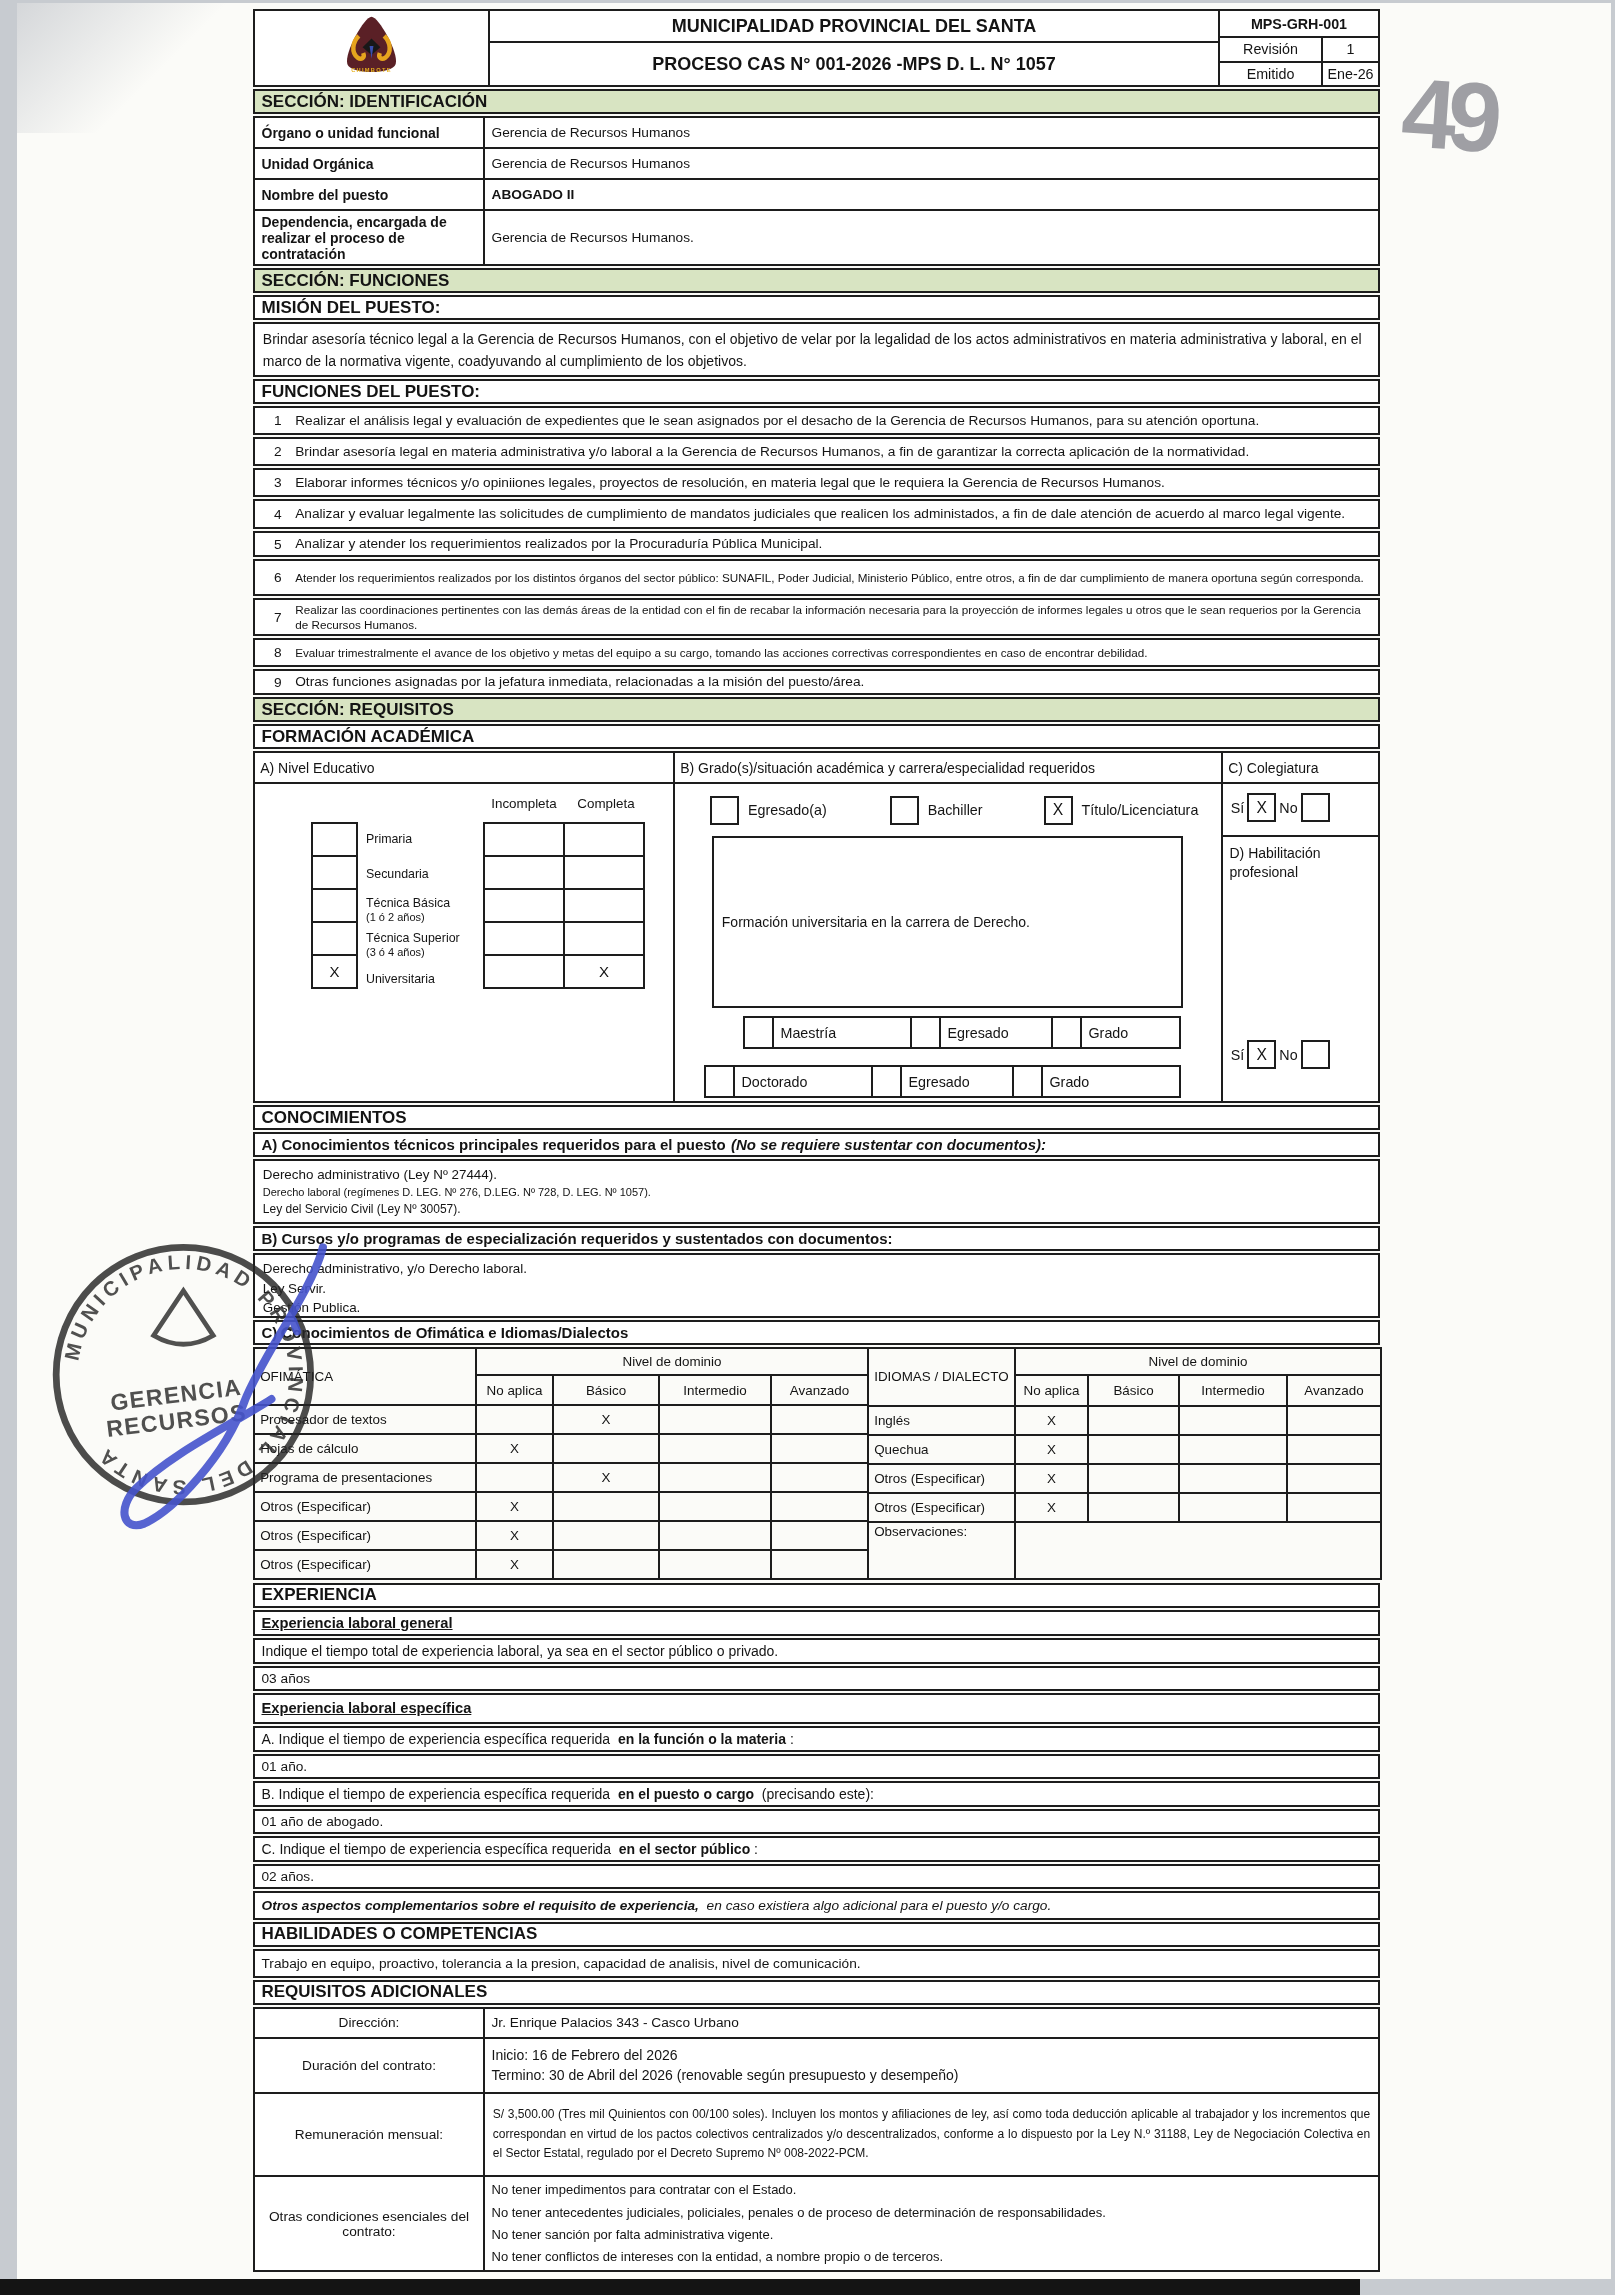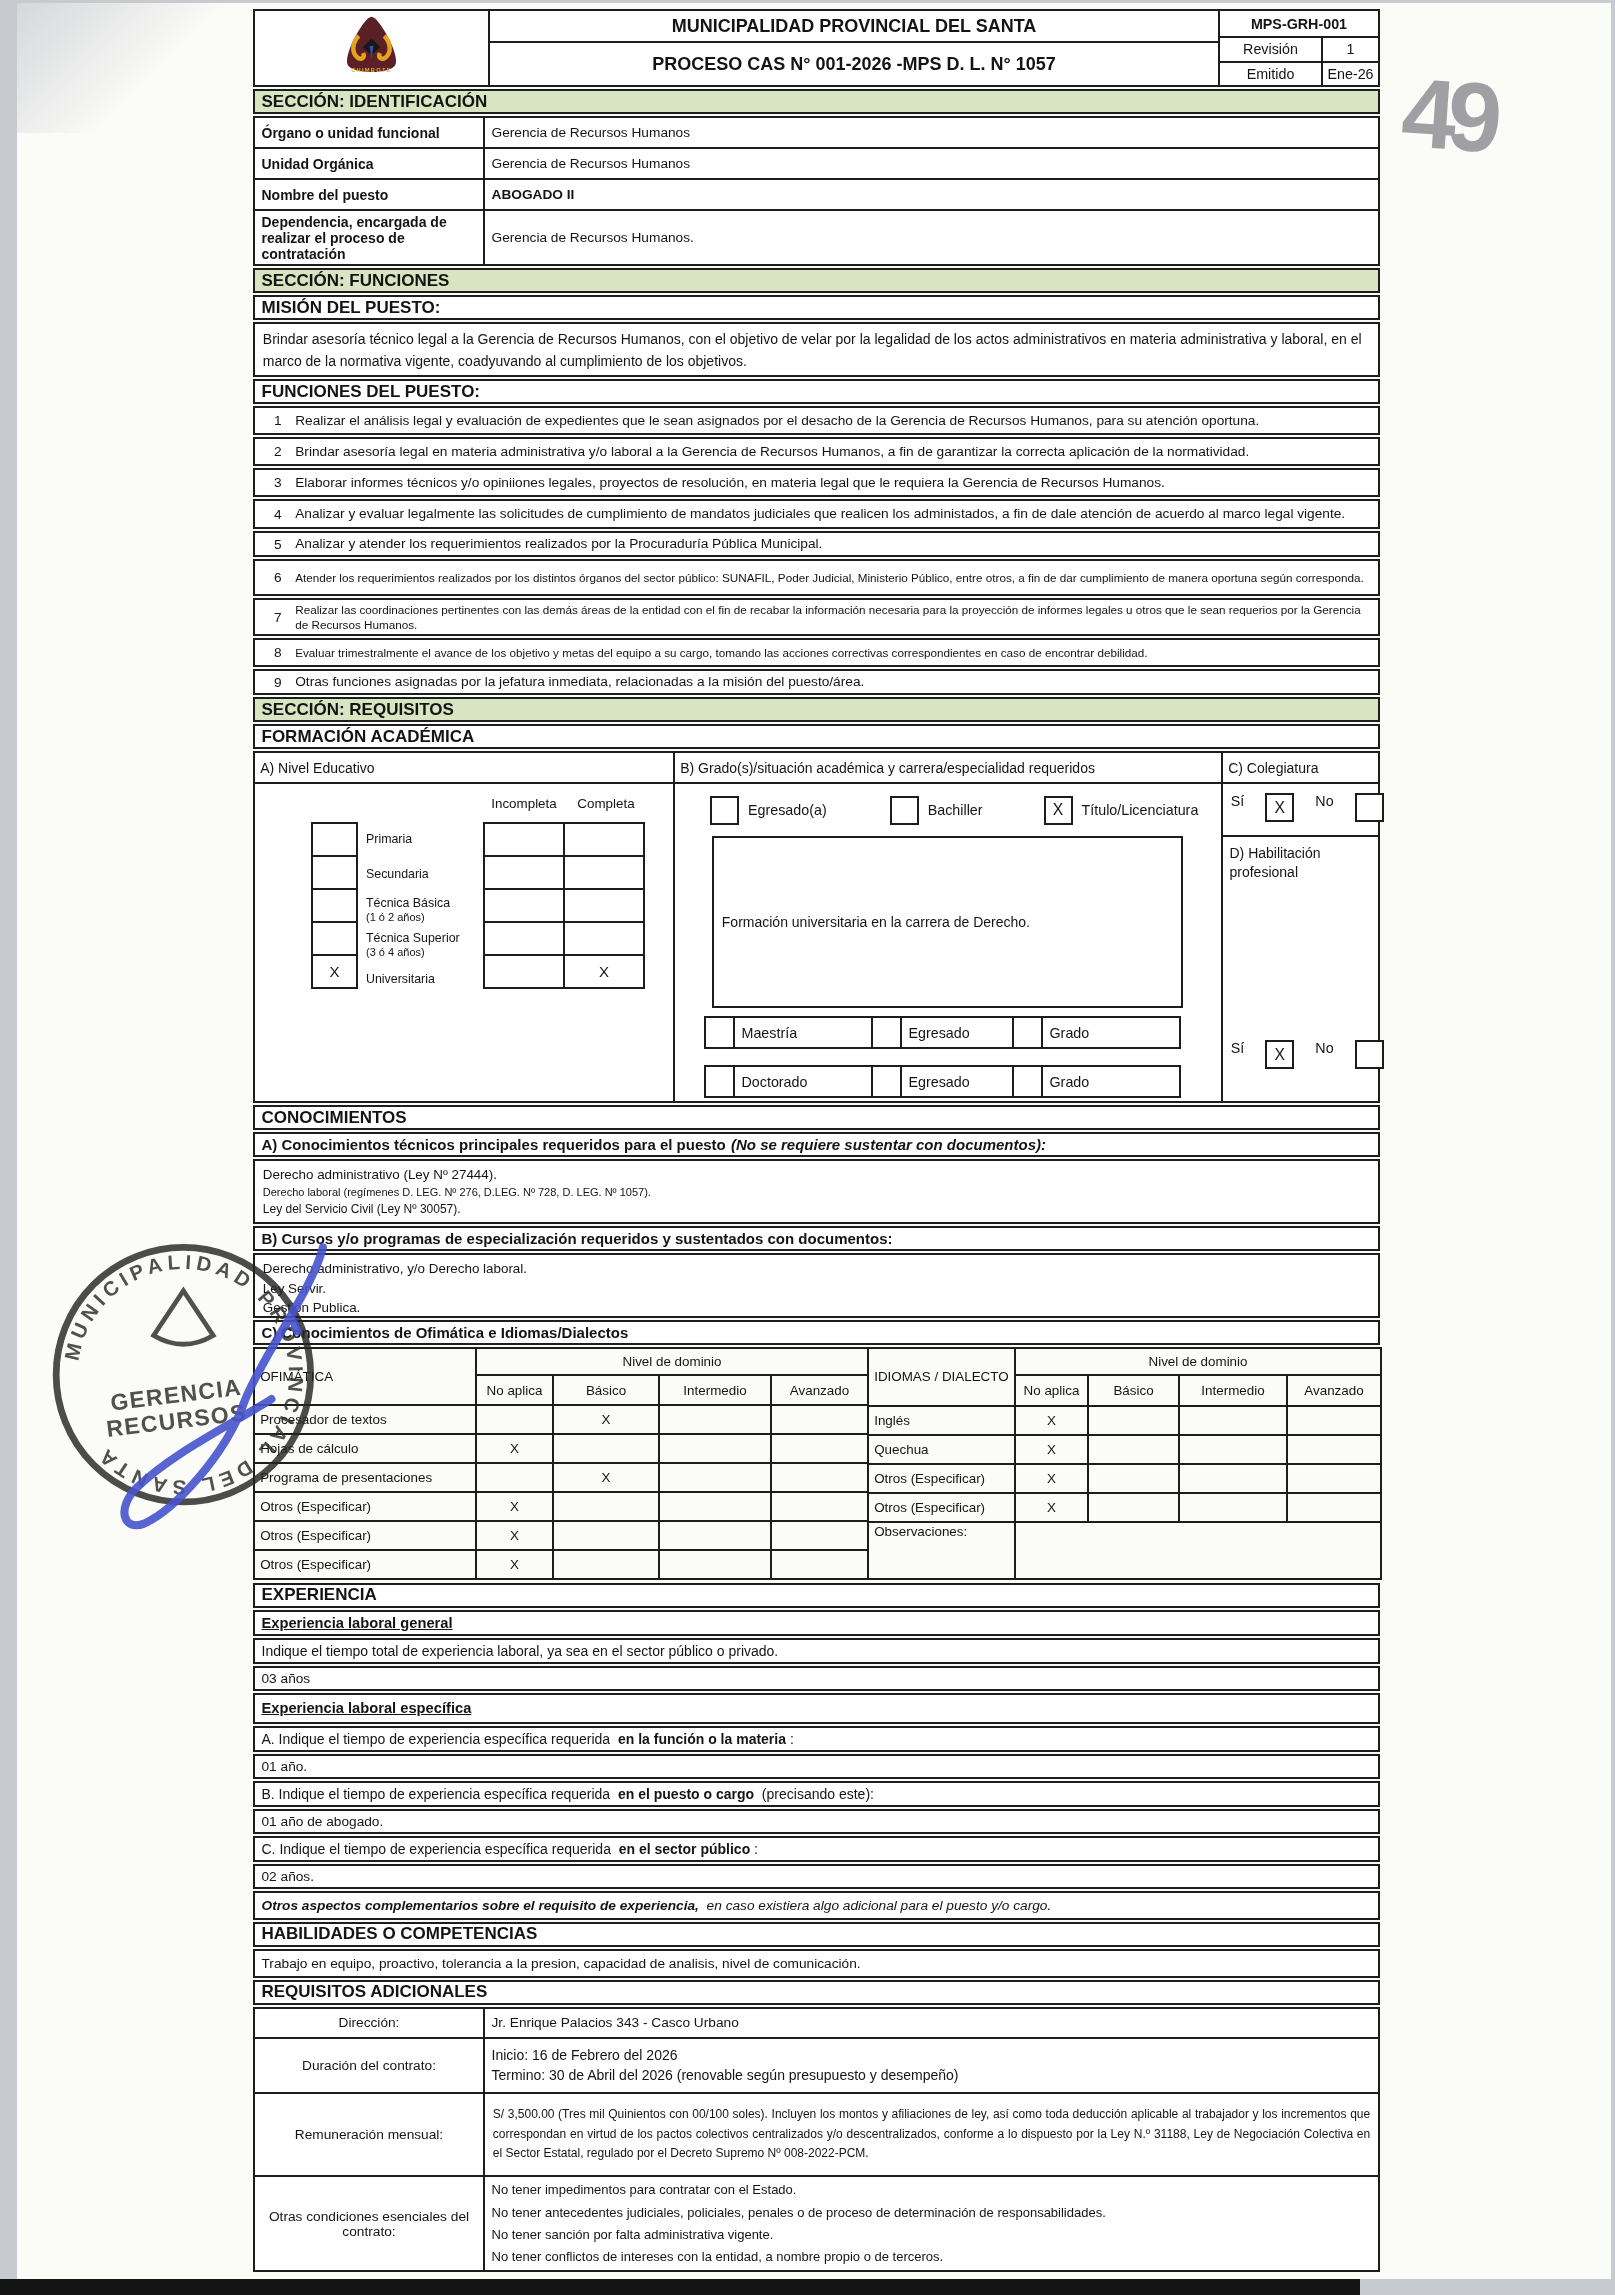--- a/index.html
+++ b/index.html
@@ -74,21 +74,21 @@
   .optrow{position:absolute;top:37px;left:0;right:0;height:40px;display:flex;align-items:center;}
   .optitem{display:flex;align-items:center;gap:9px;font-size:14.3px;}
   .bigbox{position:absolute;left:37px;right:38px;top:83px;height:172px;border:2px solid #1d1d1d;
           display:flex;align-items:center;padding:0 7.8px;font-size:14px;box-sizing:border-box;}
   .pgrow{position:absolute;left:29px;right:40px;height:33px;display:flex;}
   .pgrow div{border:2px solid #1d1d1d;box-sizing:border-box;margin-left:-2px;display:flex;
              align-items:center;padding-left:6.5px;font-size:14.3px;background:#fff;}
   .pgrow div:first-child{margin-left:0;}
   .pgrow .sq{width:31px;padding-left:0;flex:none;}
   .pgrow .w1{width:140px;}.pgrow .w2{width:114px;}.pgrow .w3{flex:1;}
-  .sino{display:flex;align-items:flex-start;gap:21px;font-size:14.3px;}
+  .sino{display:flex;align-items:center;gap:3px;font-size:14.3px;}
   .dlabel{position:absolute;left:6.5px;top:91px;font-size:14px;line-height:1.35;width:130px;}
 
   
   .oftables{display:flex;margin-bottom:2.6px;}
   .oftab td{font-size:13.4px;padding:1.3px 5.2px;}
   .oftab .hd{text-align:center;}
   .oftab tr{height:29px;}
   .oftab tr.h1{height:27px;}
   .oftab tr.h2{height:30px;}
   .oftab tr.obs{height:57px;}
@@ -295,21 +295,21 @@
             <span>Bachiller</span>
           </div>
           <div class="optitem" style="margin-left:61px;">
             <span class="cb">
                 <span>X</span>
               </span>
             <span>Título/Licenciatura</span>
           </div>
         </div>
         <div class="bigbox">Formación universitaria en la carrera de Derecho.</div>
-        <div class="pgrow" style="top:263px;">
+        <div class="pgrow" style="top:263px;margin-left:39px;">
           <div class="sq"></div>
           <div class="w1">Maestría</div>
           <div class="sq"></div>
           <div class="w2">Egresado</div>
           <div class="sq"></div>
           <div class="w3">Grado</div>
         </div>
         <div class="pgrow" style="top:312px;">
           <div class="sq"></div>
           <div class="w1">Doctorado</div>

